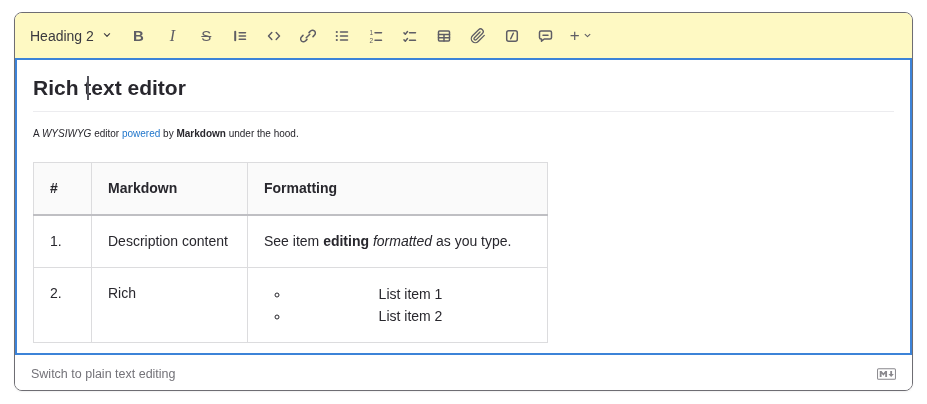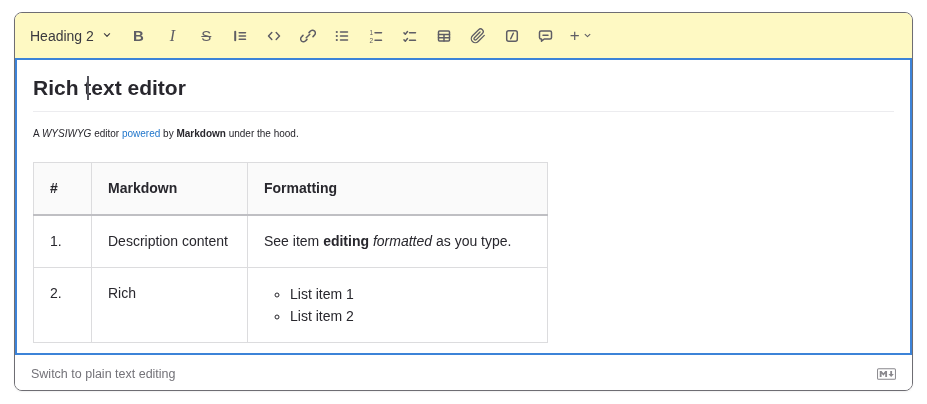--- a/index.html
+++ b/index.html
@@ -110,20 +110,21 @@
   }
   .doc-table th {
     background: #fafafa;
     font-weight: 700;
     border-bottom: 2px solid #bfbfc3;
   }
   .doc-table ul {
     margin: 0;
     padding-left: 26px;
     list-style: circle;
+    text-align: center;
   }
   .doc-table li { line-height: 22px; }
   
   .footer {
     flex: 1;
     display: flex;
     align-items: center;
     justify-content: space-between;
     padding: 12px 16px;
     background: #fff;

